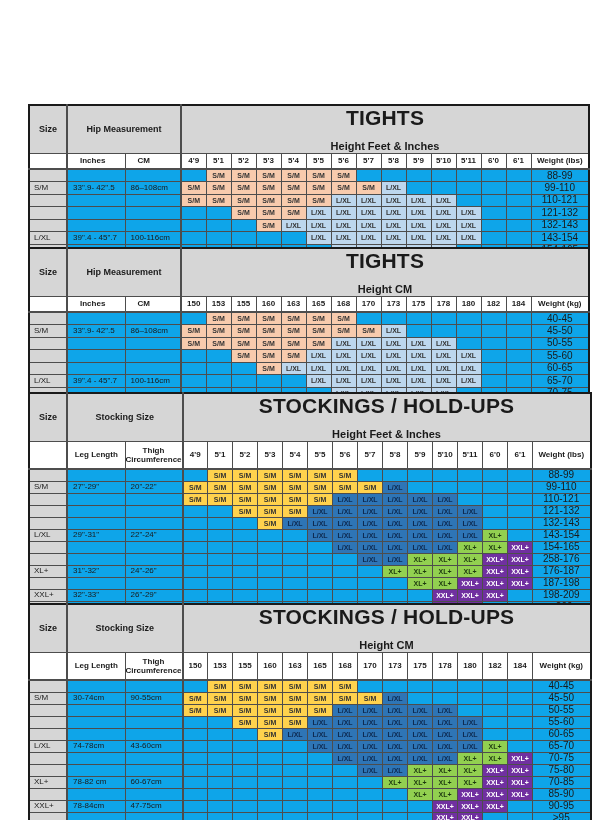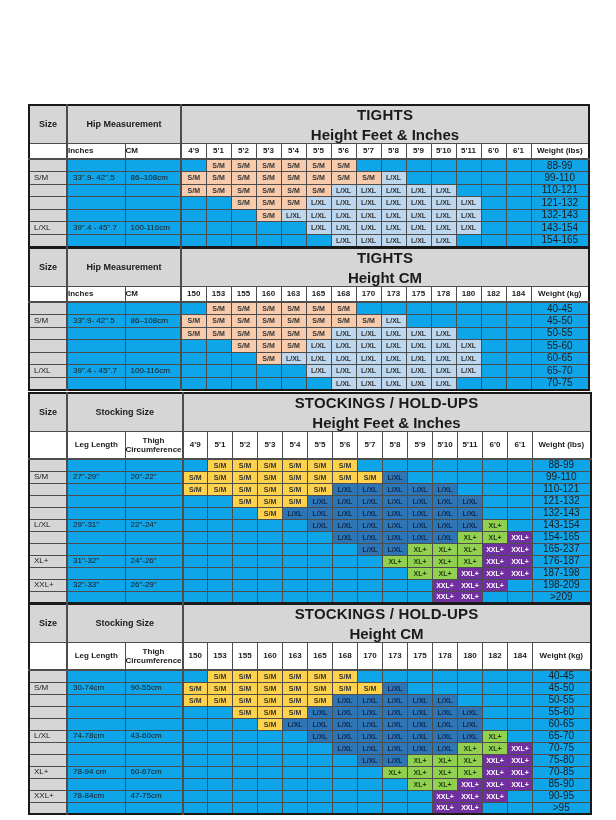--- a/index.html
+++ b/index.html
@@ -17,26 +17,26 @@
   col.col-m2{width:56px}
   col.col-h{width:25px}
   col.col-w{width:58px}
   th,td{
     border:1px solid #4d4d4d;padding:0;margin:0;text-align:center;vertical-align:middle;
     font-size:7px;line-height:1;overflow:hidden;white-space:nowrap;color:#1a1a1a;
   }
   .title-row{height:30px}
   .size-head,.measure-head{background:#d6d6d6;font-weight:bold;font-size:9px}
   .title-cell{background:#d6d6d6;padding:1px 0}
-  .big-title{font-size:15px;font-weight:bold;letter-spacing:.2px}
-  .sub-title{font-size:15px;font-weight:bold;margin-top:5px}
+  .big-title{font-size:21px;font-weight:bold;letter-spacing:.2px}
+  .sub-title{font-size:11px;font-weight:bold;margin-top:13px}
   .colhead-row th{background:#fff;font-weight:bold;font-size:8px;height:14px;border-bottom-width:2px}
   .t34 .colhead-row th{height:26px}
   .t34 .m-sub{white-space:normal;line-height:1.15}
-  .t12 .m-sub{text-align:left;padding-left:0}
+  .t12 .m-sub{text-align:left;padding-left:12px}
   .size-blank{background:#d6d6d6}
   .t12 tbody tr{height:12.5px}
   .t34 tbody tr{height:12px}
   .size-c{background:#d6d6d6;text-align:left;padding-left:4px;font-size:8px}
   .m-val{text-align:left;padding-left:5px;font-size:8px}
   .w-val,.w-head{font-size:10px}
   .gcell{font-weight:700;font-size:7px}
   .bdr-r2{border-right-width:2px}
   .tights .sm{background:#f8cbad;color:#333}
   .tights .lxl{background:#bdd7ee;color:#333}
@@ -640,21 +640,21 @@
           <td class="gcell blank"></td>
           <td class="gcell blank"></td>
           <td class="gcell blank"></td>
           <td class="gcell lxl">L/XL</td>
           <td class="gcell lxl">L/XL</td>
           <td class="gcell xlp">XL+</td>
           <td class="gcell xlp">XL+</td>
           <td class="gcell xlp">XL+</td>
           <td class="gcell xxlp">XXL+</td>
           <td class="gcell xxlp">XXL+</td>
-          <td class="w-val">165-237</td>
+          <td class="w-val">258-176</td>
         </tr>
         <tr>
           <td class="size-c bdr-r2">XL+</td>
           <td class="m-val">31"-32"</td>
           <td class="m-val bdr-r2">24"-26"</td>
           <td class="gcell blank"></td>
           <td class="gcell blank"></td>
           <td class="gcell blank"></td>
           <td class="gcell blank"></td>
           <td class="gcell blank"></td>
@@ -938,21 +938,21 @@
           <td class="gcell lxl">L/XL</td>
           <td class="gcell xlp">XL+</td>
           <td class="gcell xlp">XL+</td>
           <td class="gcell xlp">XL+</td>
           <td class="gcell xxlp">XXL+</td>
           <td class="gcell xxlp">XXL+</td>
           <td class="w-val">75-80</td>
         </tr>
         <tr>
           <td class="size-c bdr-r2">XL+</td>
-          <td class="m-val">78-94 cm</td>
+          <td class="m-val">78-82 cm</td>
           <td class="m-val bdr-r2">60-67cm</td>
           <td class="gcell blank"></td>
           <td class="gcell blank"></td>
           <td class="gcell blank"></td>
           <td class="gcell blank"></td>
           <td class="gcell blank"></td>
           <td class="gcell blank"></td>
           <td class="gcell blank"></td>
           <td class="gcell blank"></td>
           <td class="gcell xlp">XL+</td>

